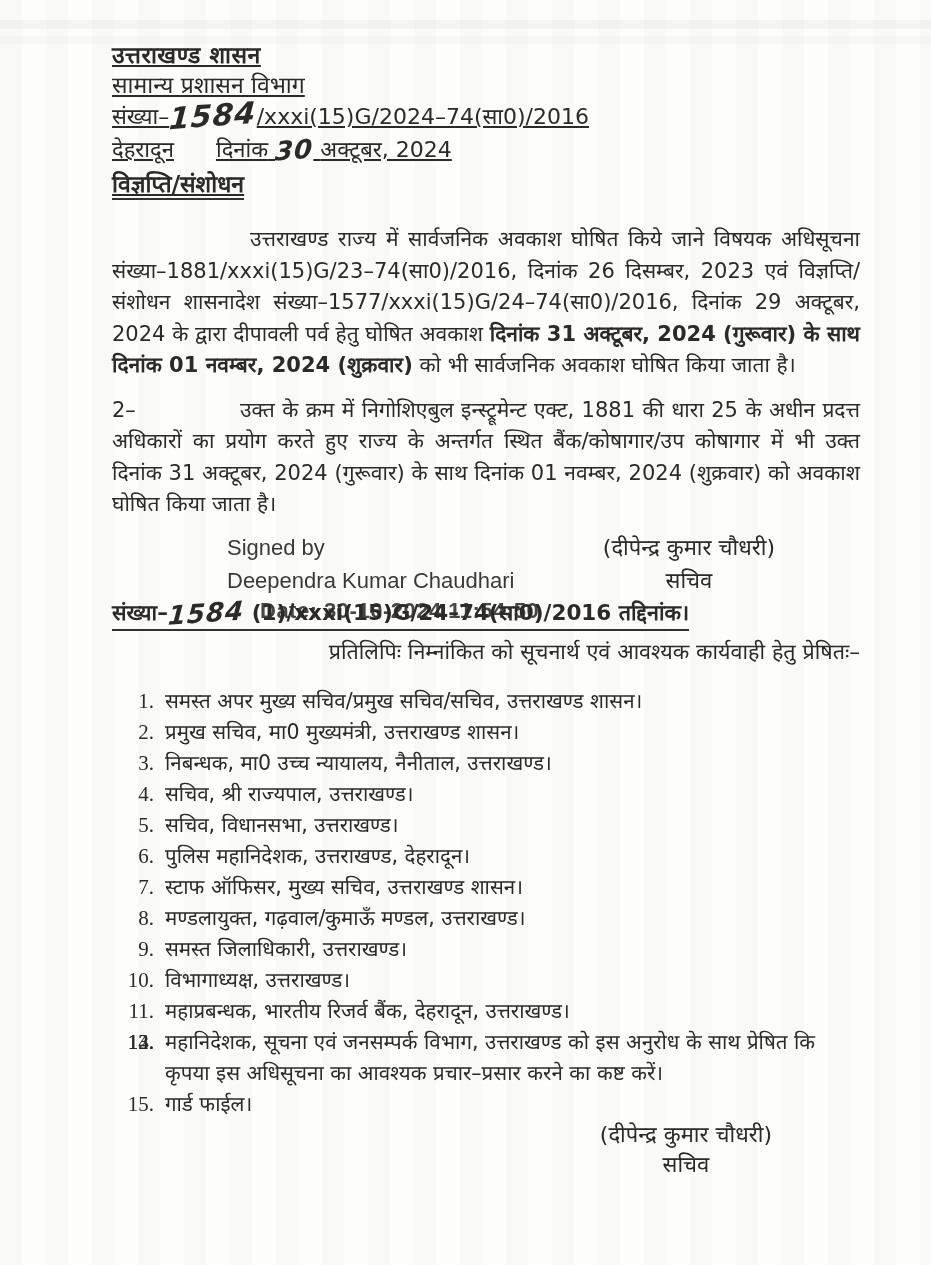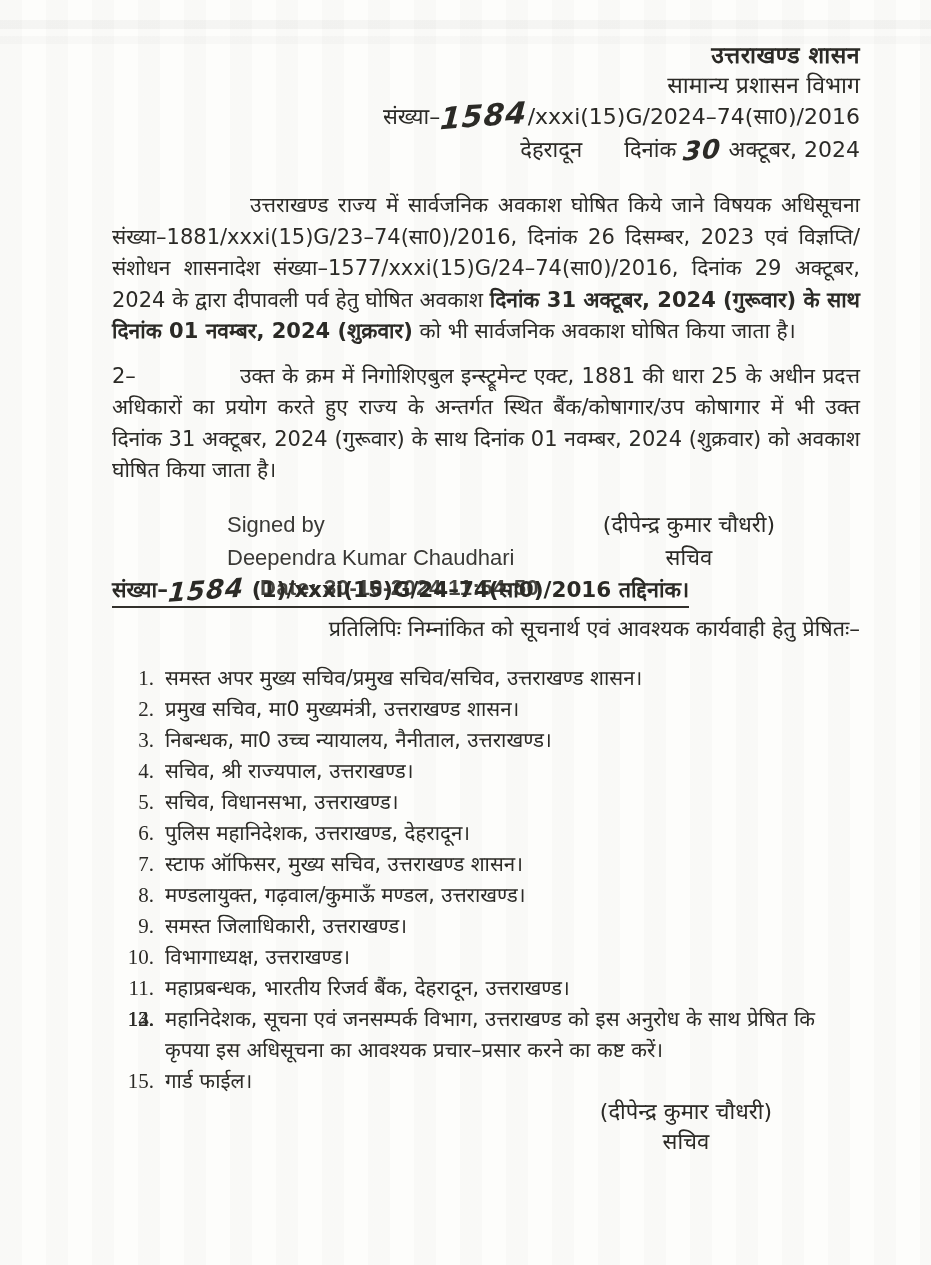--- a/index.html
+++ b/index.html
@@ -16,21 +16,21 @@
       linear-gradient(rgba(0,0,0,0.03),rgba(0,0,0,0.03)),
       linear-gradient(rgba(0,0,0,0.02),rgba(0,0,0,0.02));
     background-repeat:repeat, no-repeat, no-repeat;
     background-size:auto, 931px 9px, 931px 8px;
     background-position:0 0, 0 20px, 0 36px;
     color:#2b2a26;
   }
   .content{
     position:absolute;left:112px;top:40px;width:748px;
   }
-  .center{text-align:right;}
+  .center{text-align:left;text-decoration:underline;}
   .org{font-size:23px;line-height:30px;font-weight:600;letter-spacing:.5px;}
   .dept{font-size:23px;line-height:30px;font-weight:500;}
   .numline{font-size:22px;line-height:34px;font-weight:500;white-space:nowrap;}
   .placedate{font-size:22px;line-height:32px;font-weight:500;}
   .placedate .gap{display:inline-block;width:42px;}
   .subject{font-size:23px;line-height:32px;font-weight:700;margin-top:2px;}
   .subject .u{border-bottom:2px solid #33312c;padding-bottom:1px;}
   .handwrite{
     display:inline-block;
     font-style:italic;font-weight:700;
@@ -43,21 +43,21 @@
   .para{
     font-size:21px;line-height:31.5px;text-align:justify;
     margin:0;
   }
   .para1{margin-top:24px;text-indent:138px;}
   .para2wrap{position:relative;margin-top:13px;}
   .clause-num{position:absolute;left:0;top:0;font-size:21px;line-height:31.5px;}
   .para2{text-indent:128px;}
   .boldspan{font-weight:700;}
   .sigrow{
-    display:flex;align-items:flex-start;margin-top:21px;
+    display:flex;align-items:flex-start;margin-top:10px;
   }
   .digital-sig{
     margin-left:115px;
     font-family:"Liberation Sans","DejaVu Sans",sans-serif;
     font-size:22px;line-height:33px;color:#3a3936;
   }
   .signatory{
     margin-left:auto;margin-right:85px;text-align:center;
     font-size:22px;line-height:33px;font-weight:500;
   }
@@ -103,20 +103,23 @@
     <div class="center dept">सामान्य प्रशासन विभाग</div>
 
     <div class="center numline">
       <span>संख्या–</span><span class="handwrite">1584</span><span>/xxxi(15)G/2024–74(सा0)/2016</span>
     </div>
 
     <div class="center placedate">
       <span>देहरादून</span><span class="gap"></span><span>दिनांक</span>&nbsp;<span class="handwrite small">30</span>&nbsp;<span>अक्टूबर, 2024</span>
     </div>
 
+    <div class="center subject">
+      <span class="u">विज्ञप्ति/संशोधन</span>
+    </div>
 
     <p class="para para1"><span>उत्तराखण्ड राज्य में सार्वजनिक अवकाश घोषित किये जाने विषयक अधिसूचना संख्या–1881/xxxi(15)G/23–74(सा0)/2016, दिनांक 26 दिसम्बर, 2023 एवं विज्ञप्ति/ संशोधन शासनादेश संख्या–1577/xxxi(15)G/24–74(सा0)/2016, दिनांक 29 अक्टूबर, 2024 के द्वारा दीपावली पर्व हेतु घोषित अवकाश </span><span class="boldspan">दिनांक 31 अक्टूबर, 2024 (गुरूवार) के साथ दिनांक 01 नवम्बर, 2024 (शुक्रवार)</span><span> को भी सार्वजनिक अवकाश घोषित किया जाता है।</span></p>
 
     <div class="para2wrap">
       <span class="clause-num">2–</span>
       <p class="para para2">उक्त के क्रम में निगोशिएबुल इन्स्ट्रूमेन्ट एक्ट, 1881 की धारा 25 के अधीन प्रदत्त अधिकारों का प्रयोग करते हुए राज्य के अन्तर्गत स्थित बैंक/कोषागार/उप कोषागार में भी उक्त दिनांक 31 अक्टूबर, 2024 (गुरूवार) के साथ दिनांक 01 नवम्बर, 2024 (शुक्रवार) को अवकाश घोषित किया जाता है।</p>
     </div>
 
     <div class="sigrow">
       <div class="digital-sig">

